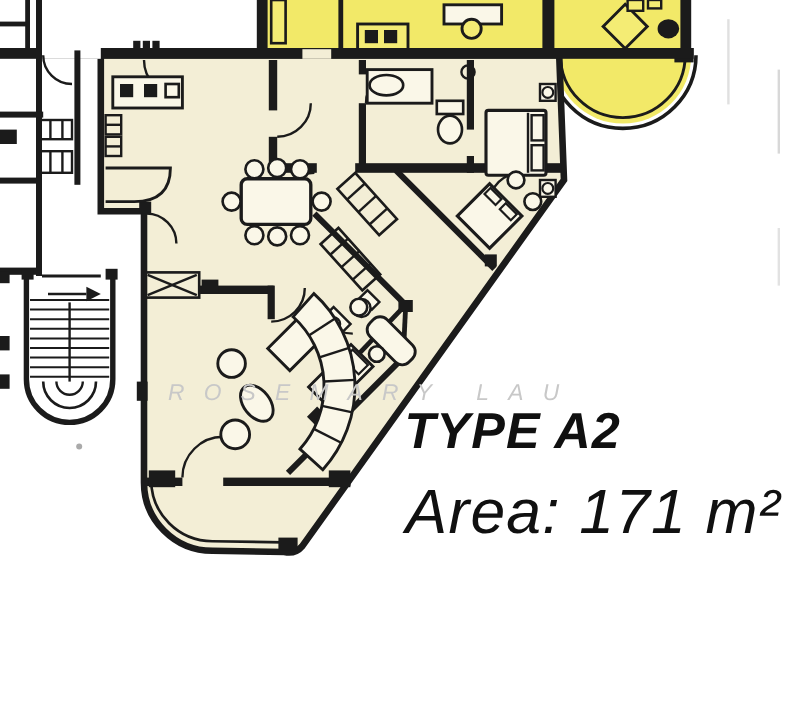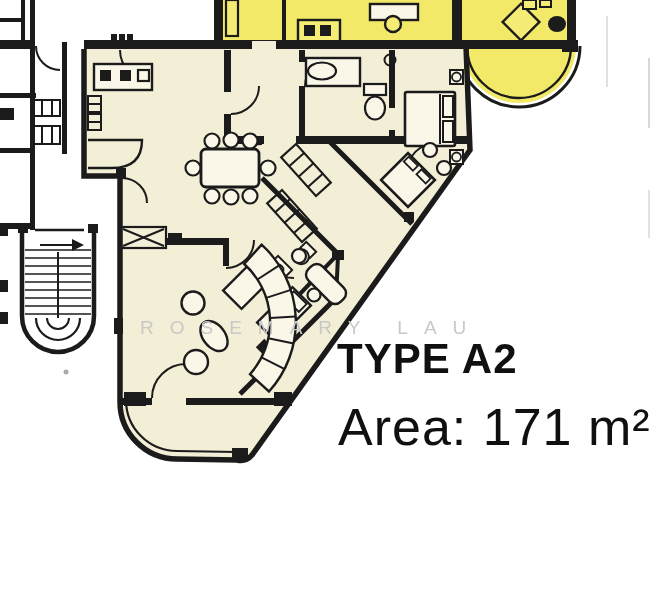--- a/index.html
+++ b/index.html
@@ -1,18 +1,19 @@
 <!DOCTYPE html>
 <html><head>
 <meta charset="utf-8">
 <style>
   html,body{margin:0;padding:0;background:#ffffff;}
   .canvas{
     position:relative;width:660px;height:600px;background:#ffffff;overflow:hidden;
     font-family:"Liberation Sans", sans-serif;
+    font-style:italic;
   }
   .canvas svg{position:absolute;left:0;top:0;}
   .watermark{
     position:absolute;left:140px;top:317px;
     font-size:19px;font-weight:400;letter-spacing:16px;color:#c8c8c8;
     white-space:nowrap;user-select:none;
   }
   .plan-title{
     position:absolute;left:337px;top:338px;
     font-size:42px;font-weight:700;letter-spacing:1px;color:#101010;

